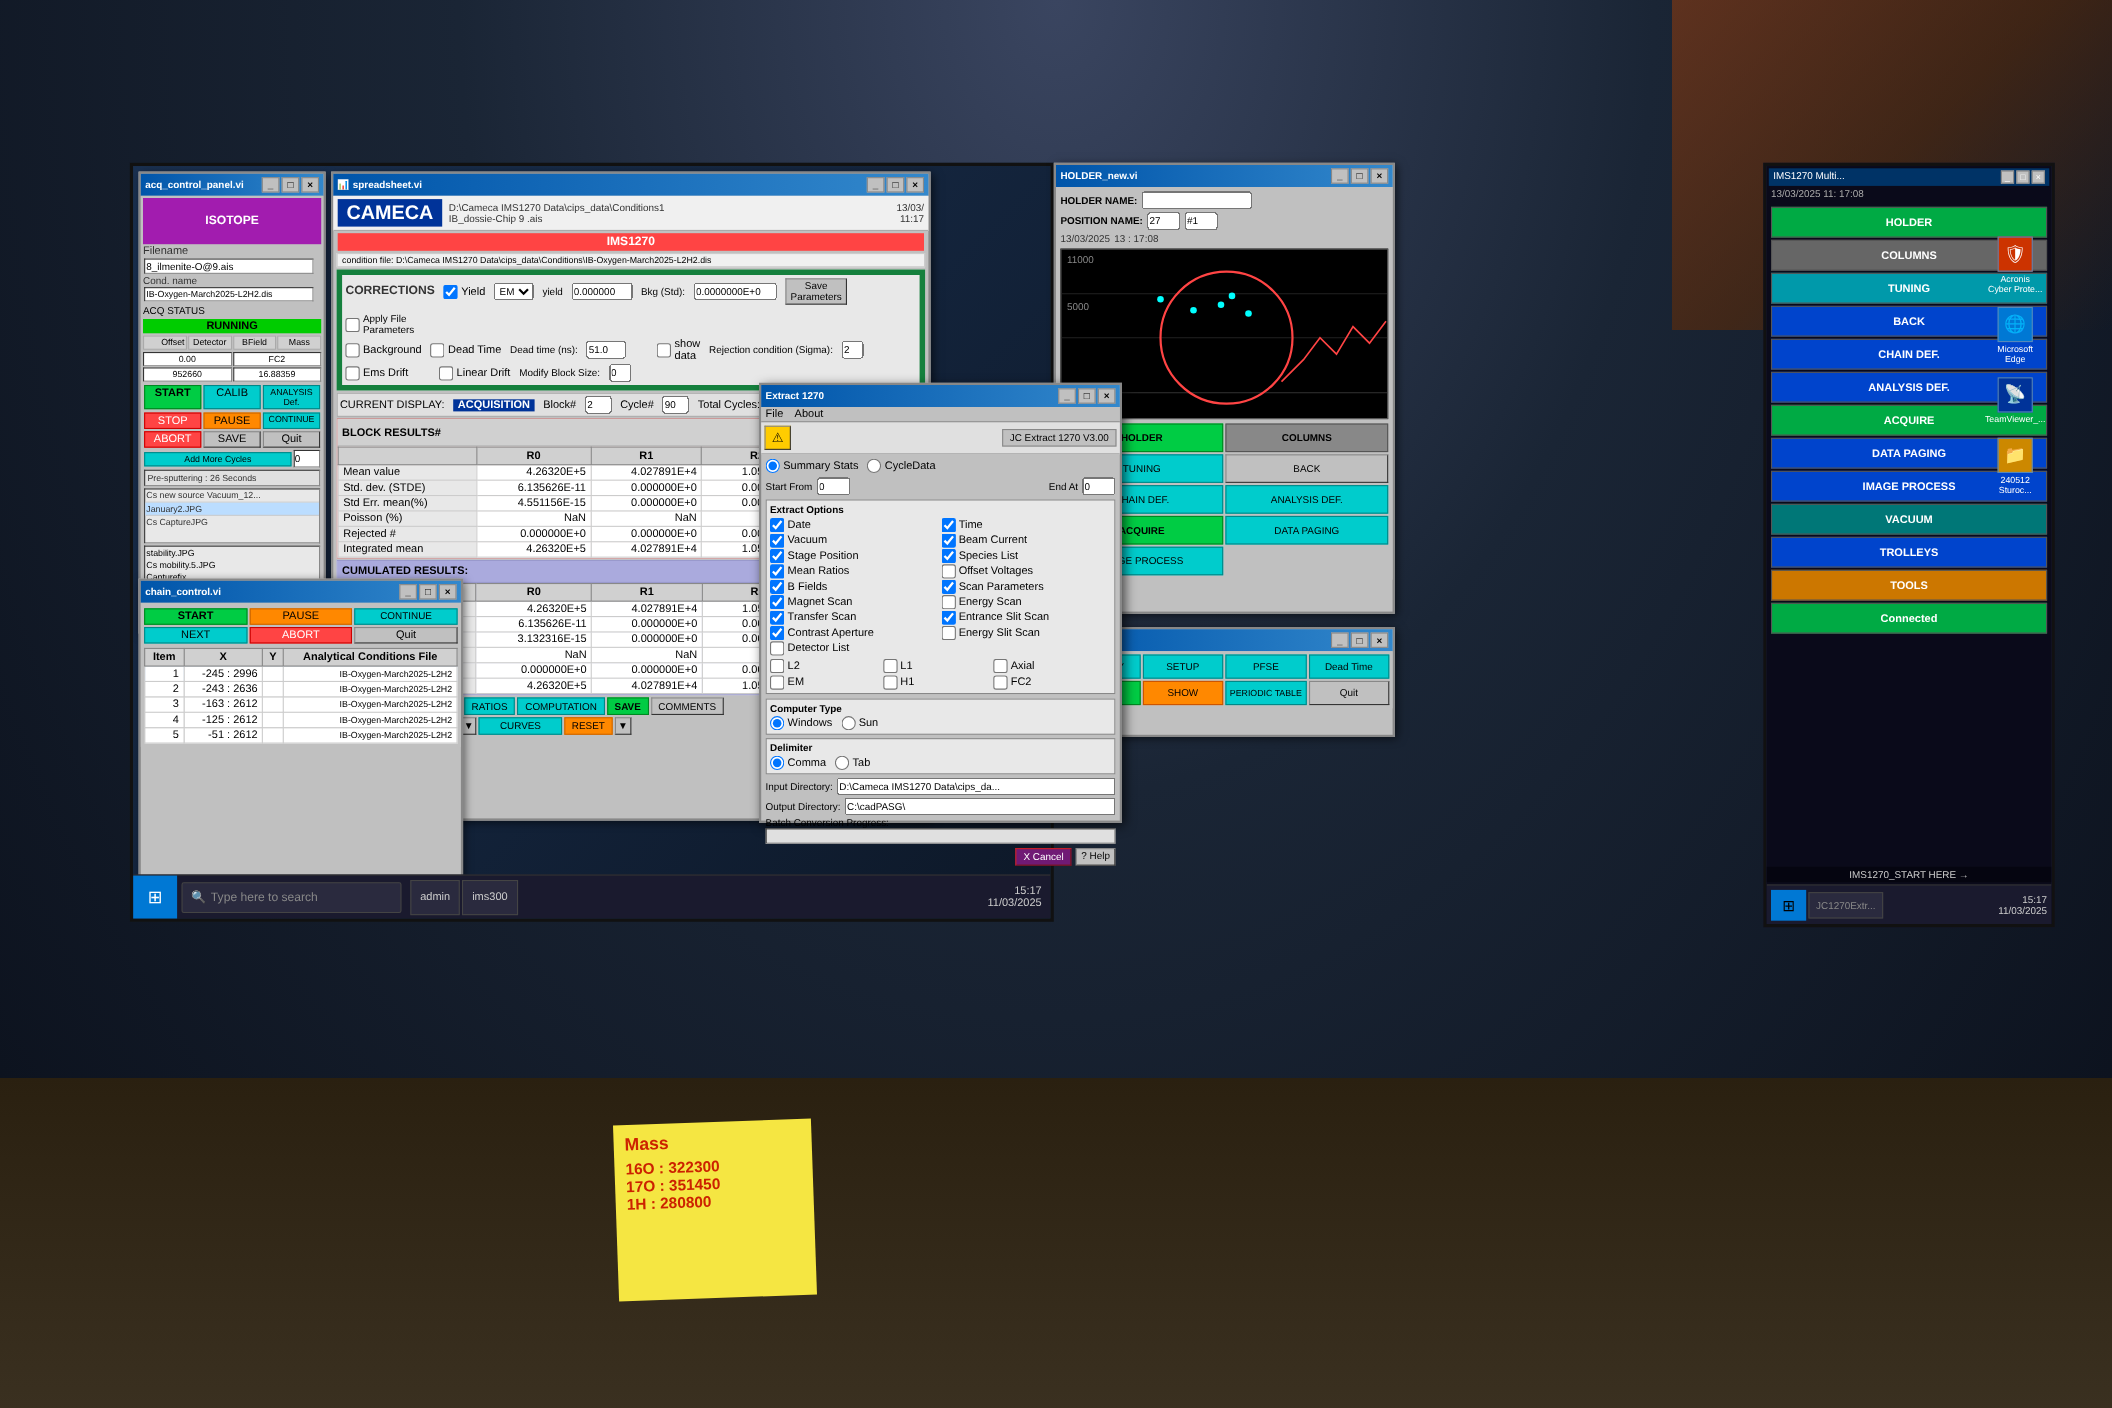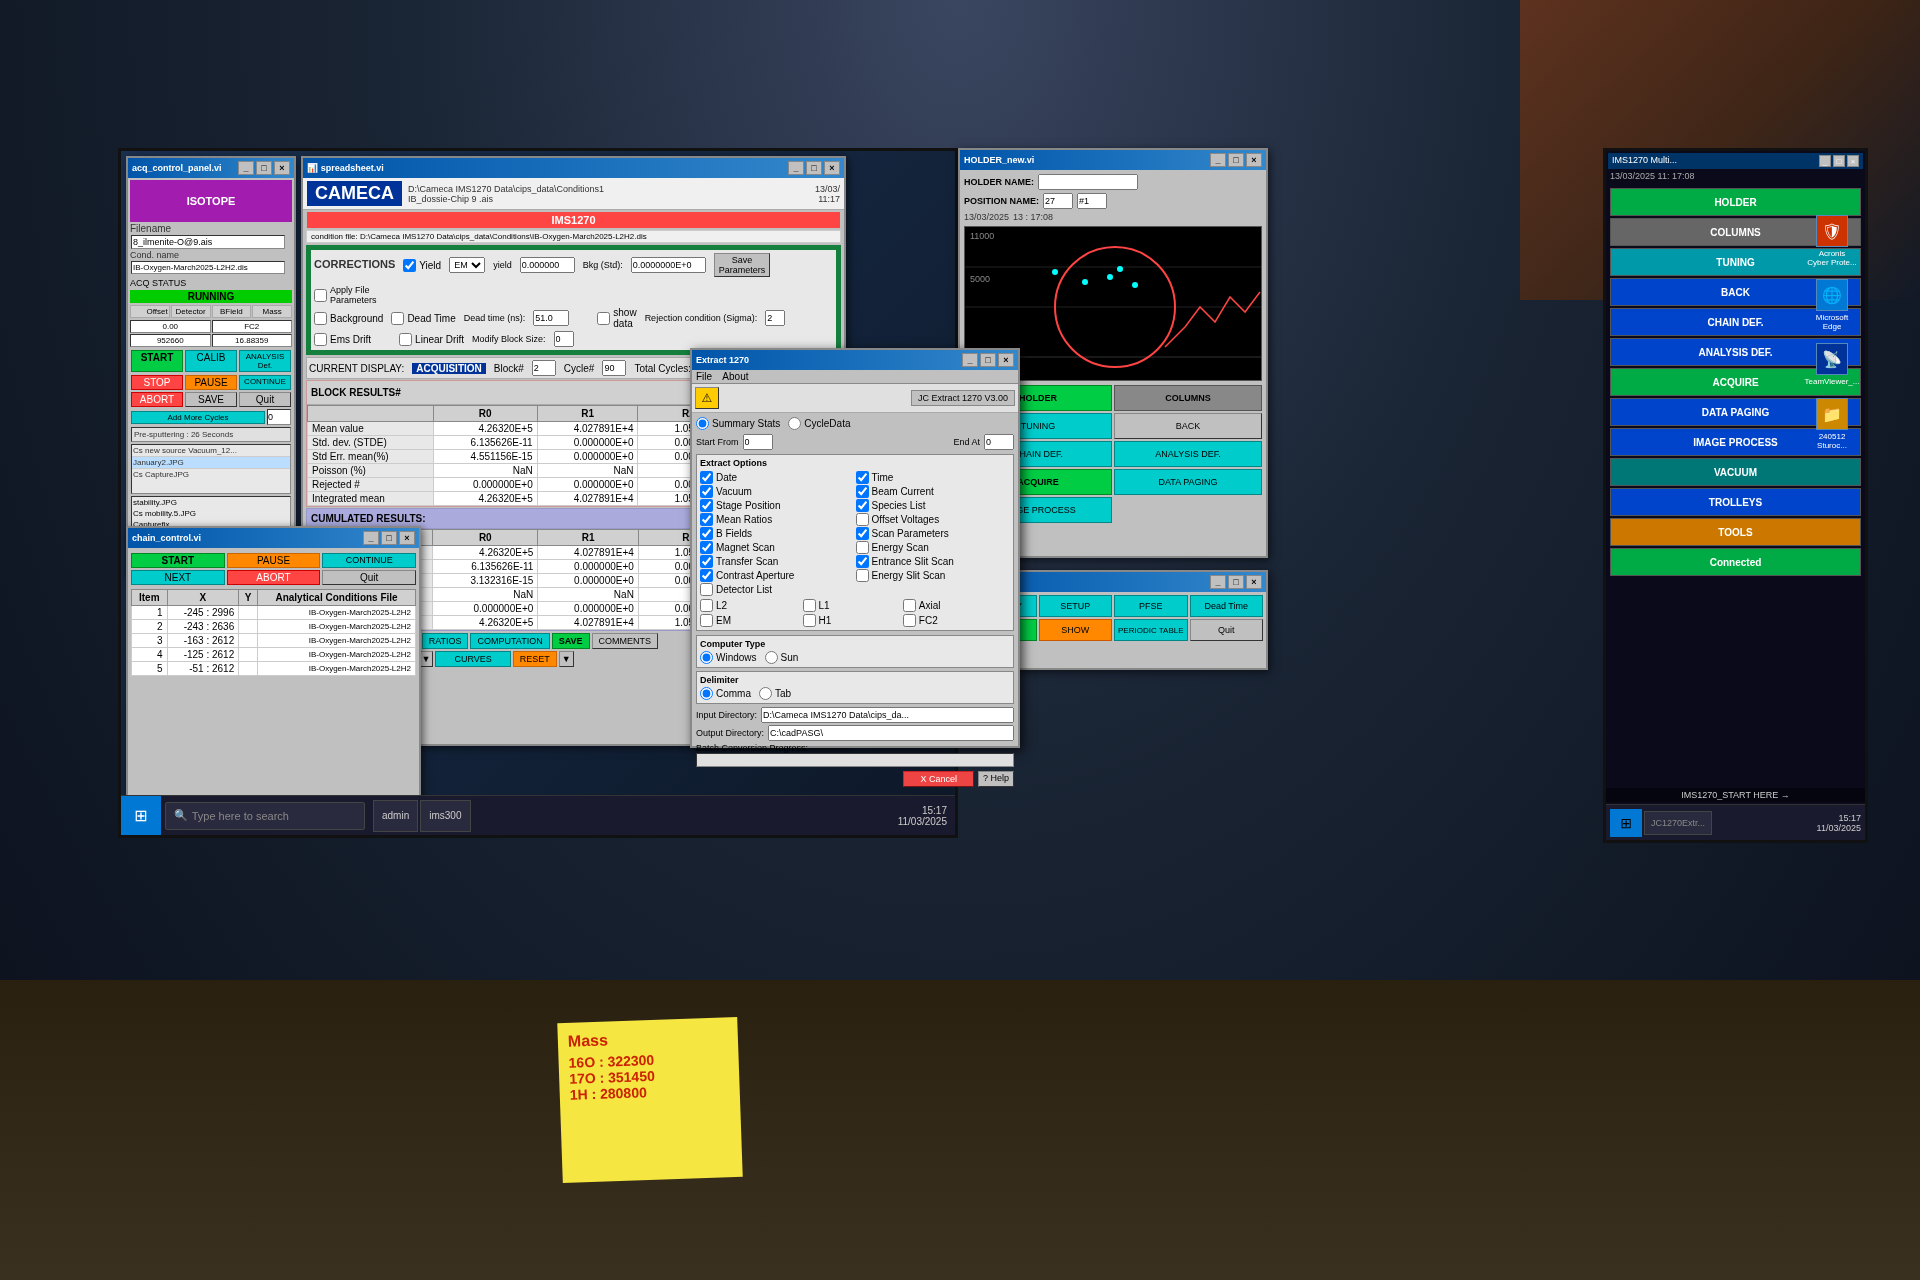--- a/index.html
+++ b/index.html
@@ -1067,21 +1067,21 @@
       <span>Output Directory:</span>
       <input type="text" style="flex: 1 1 0%; height: 16px; font-size: 9px;" value="C:\cadPASG\">
     </div>
     <div style="margin-bottom:4px;font-size:9px;">
       <div>Batch Conversion Progress:</div>
       <div class="progress-bar">
           <div class="progress-fill" style="width:0%;"></div>
         </div>
     </div>
     <div style="display:flex;gap:4px;justify-content:flex-end;">
-      <div style="background:#ef4444;color:white;border:1px outset #cc2222;padding:2px 16px;font-size:9px;cursor:pointer;">X Cancel</div>
+      <div style="background:#701a75;color:white;border:1px outset #cc2222;padding:2px 6px;font-size:9px;cursor:pointer;">X Cancel</div>
       <div class="btn-gray" style="font-size:9px;">? Help</div>
     </div>
   </div>
 </div>
 
 <div style="position:absolute;top:570px;left:958px;width:310px;height:100px;background:#c0c0c0;border:2px solid #888;box-shadow:2px 2px 8px rgba(0,0,0,0.6);z-index:10;">
   <div class="window-titlebar">
     <span style="font-size:9px;">tools.vi</span>
     <div class="window-controls">
       <div class="win-btn">_</div>

